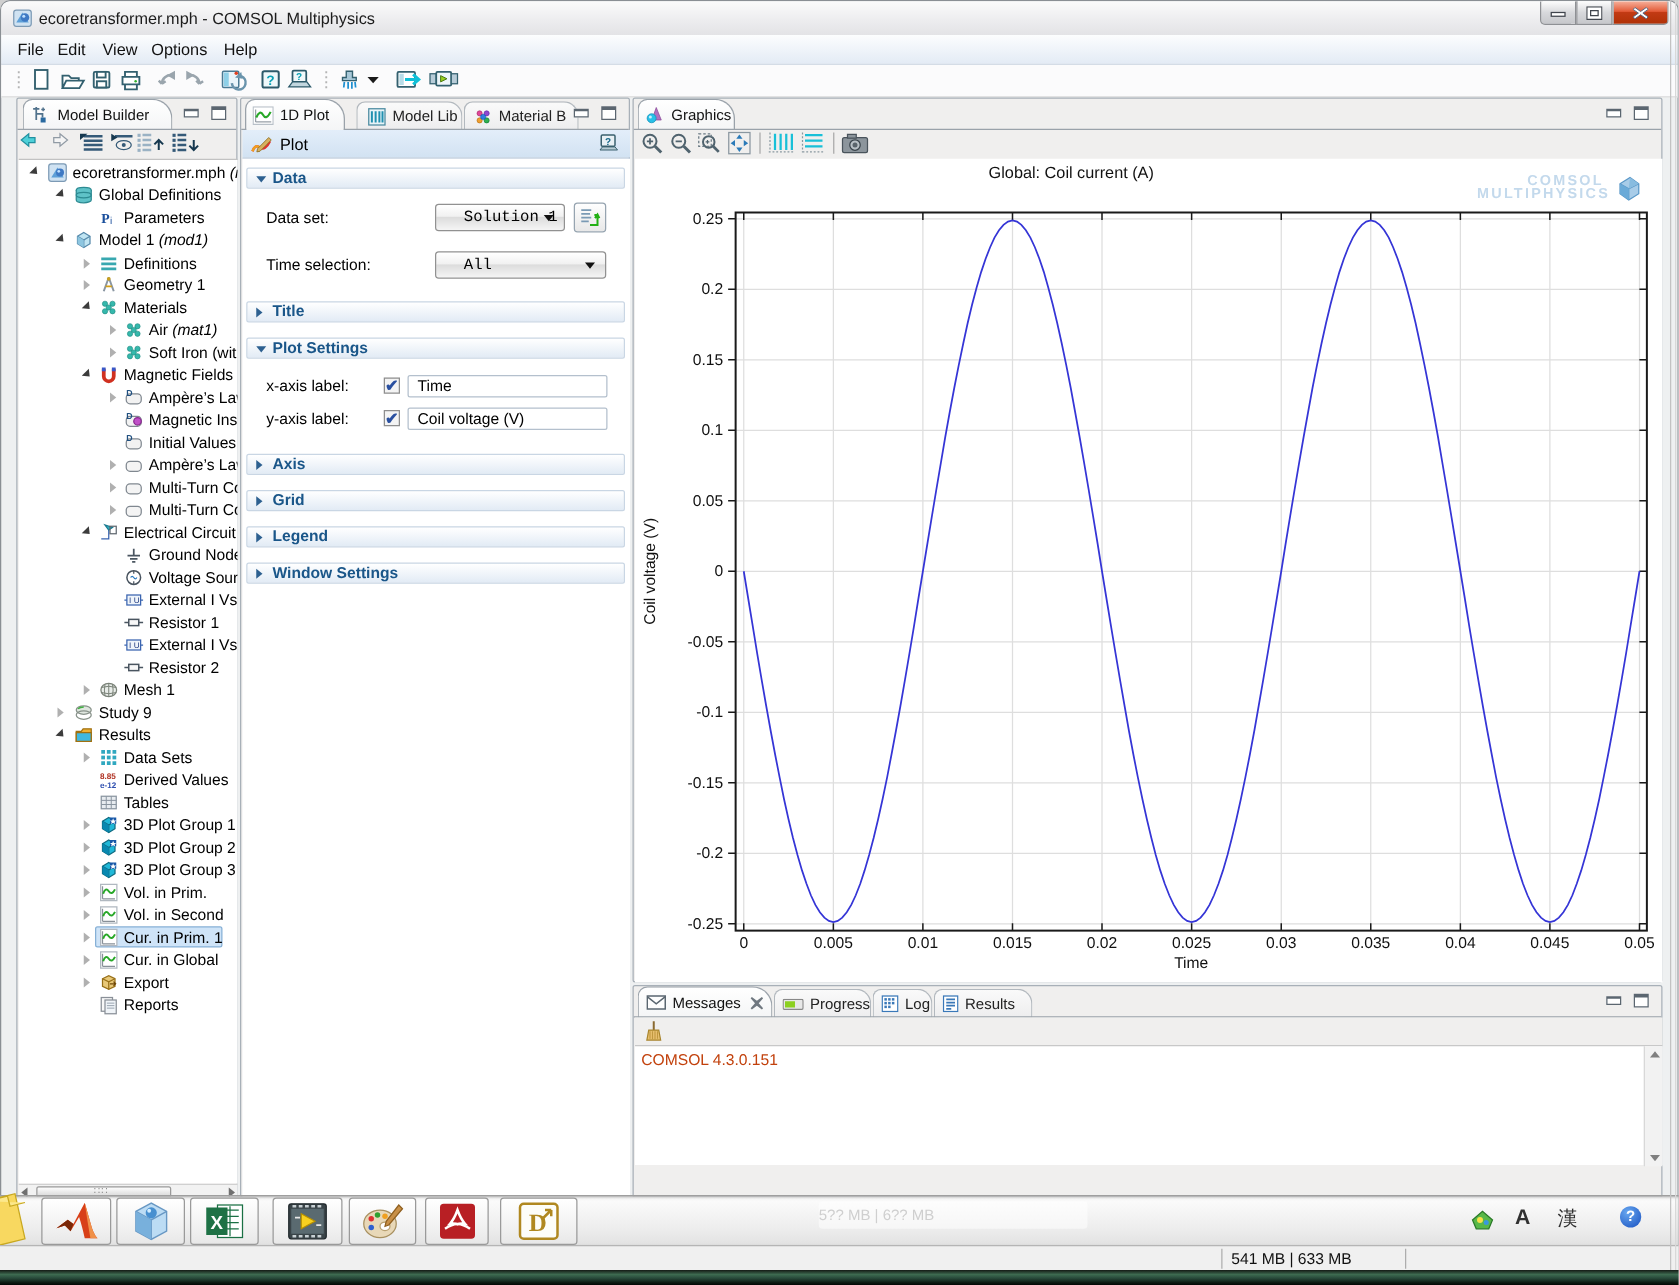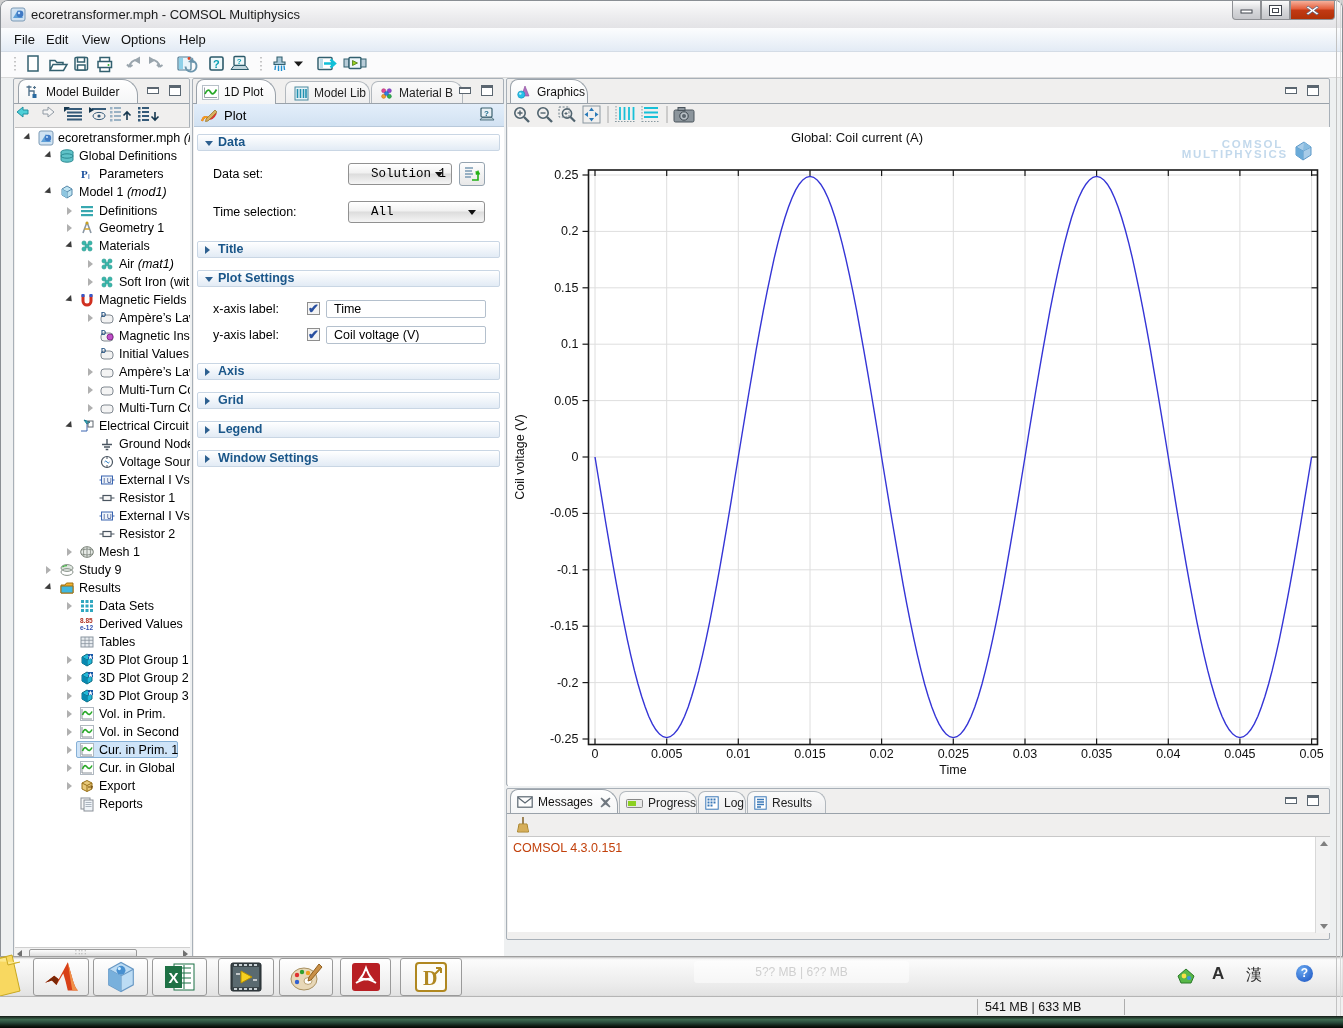--- a/index.html
+++ b/index.html
@@ -755,21 +755,21 @@
       </g>
 <g transform="translate(784,14)">
         <path d="M4 6 L12 1 L19 6 L19 14 L11 19 L4 14 Z" fill="#a8cce8" stroke="#5a98c8"></path>
         <path d="M4 6 L11 10 L19 6 M11 10 L11 19" stroke="#5a98c8" fill="none"></path>
         <path d="M4 6 L11 10 L11 19 L4 14 Z" fill="#6aaad8"></path>
         <path d="M12 1 L19 6 L11 10 Z" fill="#88bce0"></path>
       </g>
     </svg>
 </div>
 
-<div class="panel" id="mpanel" style="left:506px;top:788px;width:824px;height:152px;">
+<div class="panel" id="mpanel" style="left:506px;top:788px;width:824px;height:170px;">
 <div class="ptab" style="left:3px;width:108px;padding-left:6px"><svg width="16" height="12" viewBox="0 0 16 12" style="margin-right:5px">
         <rect x="0.8" y="0.8" width="14.4" height="10.4" fill="#fdfdfd" stroke="#5a6670" stroke-width="1.2"></rect>
         <path d="M1 1.5 L8 7 L15 1.5" fill="none" stroke="#5a6670" stroke-width="1.2"></path>
       </svg>Messages<svg width="11" height="11" viewBox="0 0 11 11" style="margin-left:7px">
         <path d="M1.5 0.5 L5.5 3.5 L9.5 0.5 L10.5 1.5 L7 5.5 L10.5 9.5 L9.5 10.5 L5.5 7.5 L1.5 10.5 L0.5 9.5 L4 5.5 L0.5 1.5 Z" fill="#707880"></path>
       </svg></div>
 <div class="itab" style="left:112px;width:78px;padding-left:6px"><svg width="17" height="9" viewBox="0 0 17 9" style="margin-right:5px">
         <rect x="0.5" y="0.5" width="16" height="8" rx="1" fill="#e8e8e8" stroke="#888"></rect>
         <rect x="2" y="2" width="8" height="5" fill="#8cd020"></rect>
       </svg>Progress</div>
@@ -880,21 +880,21 @@
         <path d="M5 21 Q11 17 15 17.2 Q19 17 25 21" fill="none" stroke="#fff" stroke-width="2"></path>
       </svg>
     </div>
     <div class="dbtn" style="left:400px;width:62px">
       <svg width="34" height="32" viewBox="0 0 34 32">
         <rect x="2" y="2" width="30" height="28" rx="3" fill="#fdfdf8" stroke="#b08820" stroke-width="2"></rect>
         <text x="9" y="24" font-size="20" font-weight="bold" fill="#b08820" font-family="Liberation Serif">D</text>
         <path d="M20 14 L27 7 M27 7 L27 12 M27 7 L22 7" stroke="#b08820" stroke-width="2" fill="none"></path>
       </svg>
     </div>
-    <div class="abs" style="left:694px;top:4px;width:215px;height:22px;background:rgba(255,255,255,0.5);border-radius:3px;color:#cfcfcf;font-size:12px;text-align:center;line-height:22px;filter:blur(0.6px)">5?? MB | 6?? MB</div>
+    <div class="abs" style="left:655px;top:4px;width:215px;height:22px;background:rgba(255,255,255,0.5);border-radius:3px;color:#cfcfcf;font-size:12px;line-height:22px;filter:blur(0.6px)">5?? MB | 6?? MB</div>
     <svg class="abs" style="left:1176px;top:10px" width="20" height="18" viewBox="0 0 20 18">
       <path d="M2 9 L10 2 L18 9 L15 16 L5 16 Z" fill="#58b848" stroke="#2a7a28"></path>
       <circle cx="8" cy="9" r="2.4" fill="#f8e048"></circle>
       <circle cx="13" cy="11" r="2" fill="#3898e0"></circle>
     </svg>
     <div class="abs" style="left:1212px;top:7px;font-size:17px;color:#303030;font-weight:bold">A</div>
     <div class="abs" style="left:1246px;top:8px;font-size:16px;color:#303030">漢</div>
     <div class="abs" style="left:1296px;top:8px;width:17px;height:17px;border-radius:50%;background:radial-gradient(circle at 6px 5px,#68a8f0,#1850c0);color:#fff;font-size:12px;font-weight:bold;text-align:center;line-height:17px">?</div>
   </div>
 <div id="statusbar">

